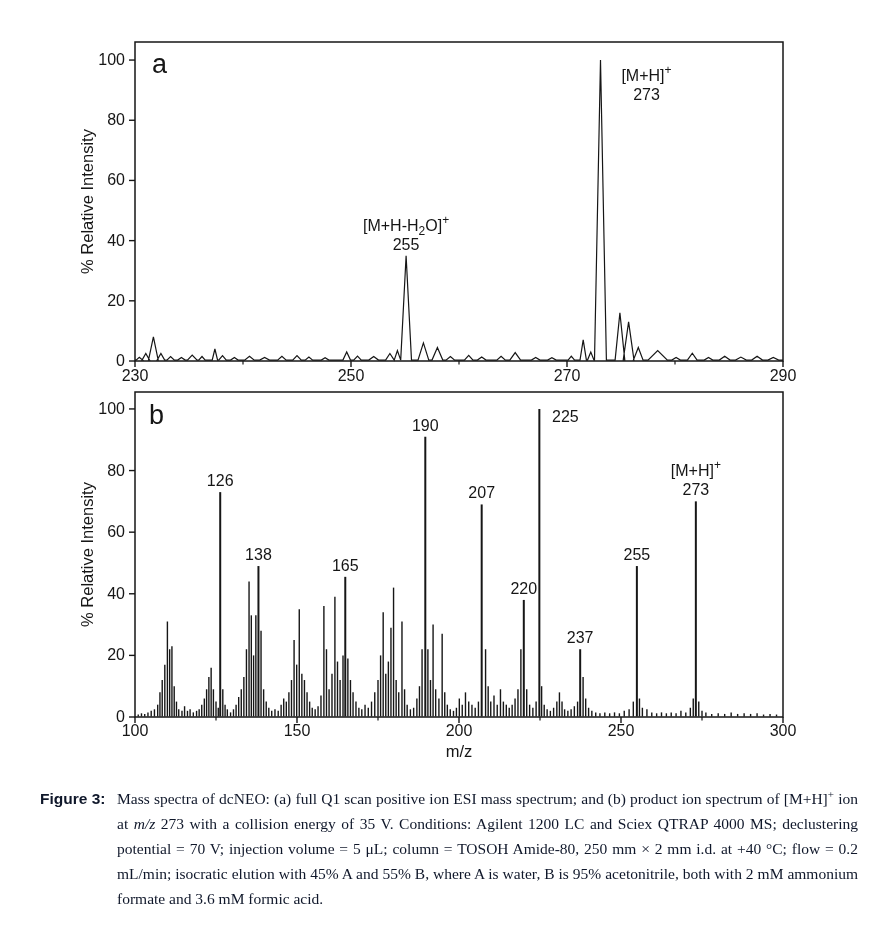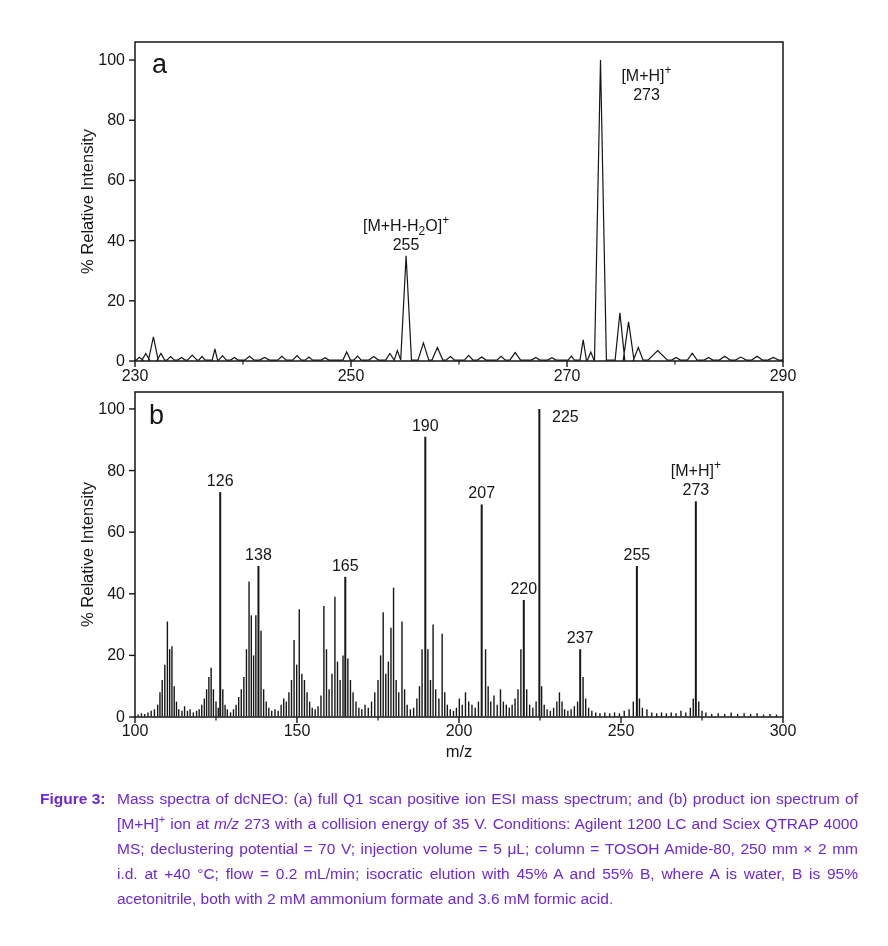--- a/index.html
+++ b/index.html
@@ -1,22 +1,22 @@
 <!DOCTYPE html>
 <html><head>
 <meta charset="utf-8">
 <style>
   html,body{margin:0;padding:0;background:#ffffff;}
   .page{position:relative;width:888px;height:946px;background:#ffffff;overflow:hidden;
         font-family:"Liberation Sans", sans-serif;}
   #spec{position:absolute;left:0;top:0;}
   .caption{position:absolute;left:40px;top:786px;width:818px;display:flex;
-           font-size:15.5px;line-height:25px;color:#6d28d9;}
+           font-size:15.5px;line-height:25px;color:#0f172a;}
   .cap-label{font-weight:bold;width:77px;flex:0 0 77px;white-space:nowrap;}
-  .cap-body{flex:1;text-align:justify;}
+  .cap-body{flex:1;text-align:justify;font-family:Liberation Serif, serif;}
   .cap-body sup{font-size:11px;line-height:0;}
   .cap-body em{font-style:italic;}
   svg text{font-family:"Liberation Sans", sans-serif;fill:#161616;}
 </style>
 </head>
 <body>
 
 <div class="page">
   <svg id="spec" width="888" height="775" viewBox="0 0 888 775">
       <g>

